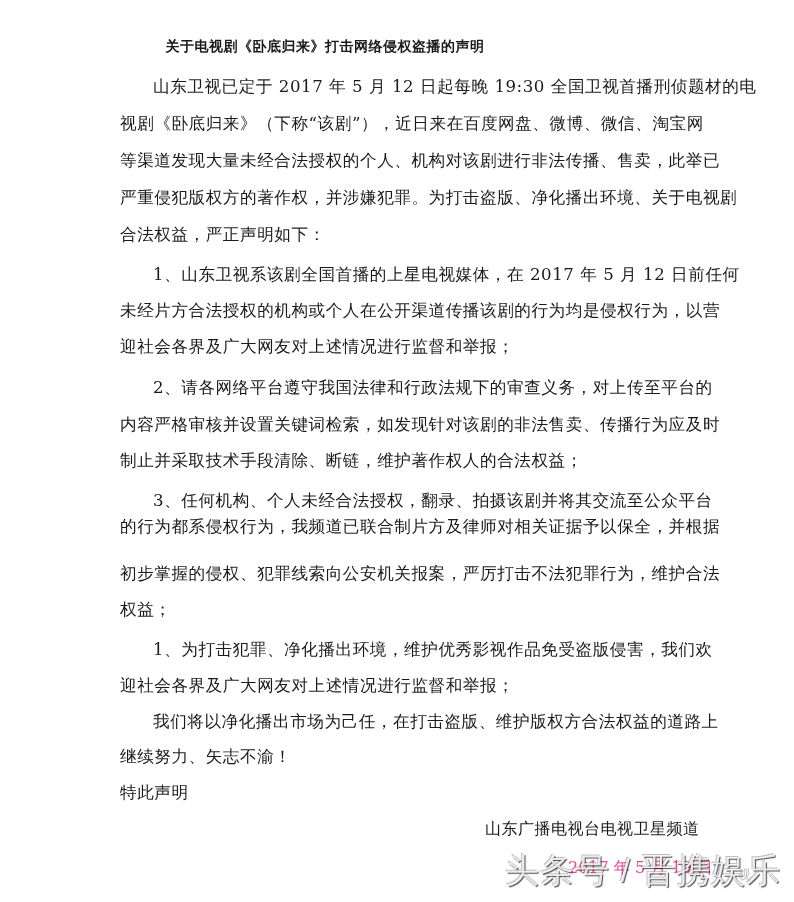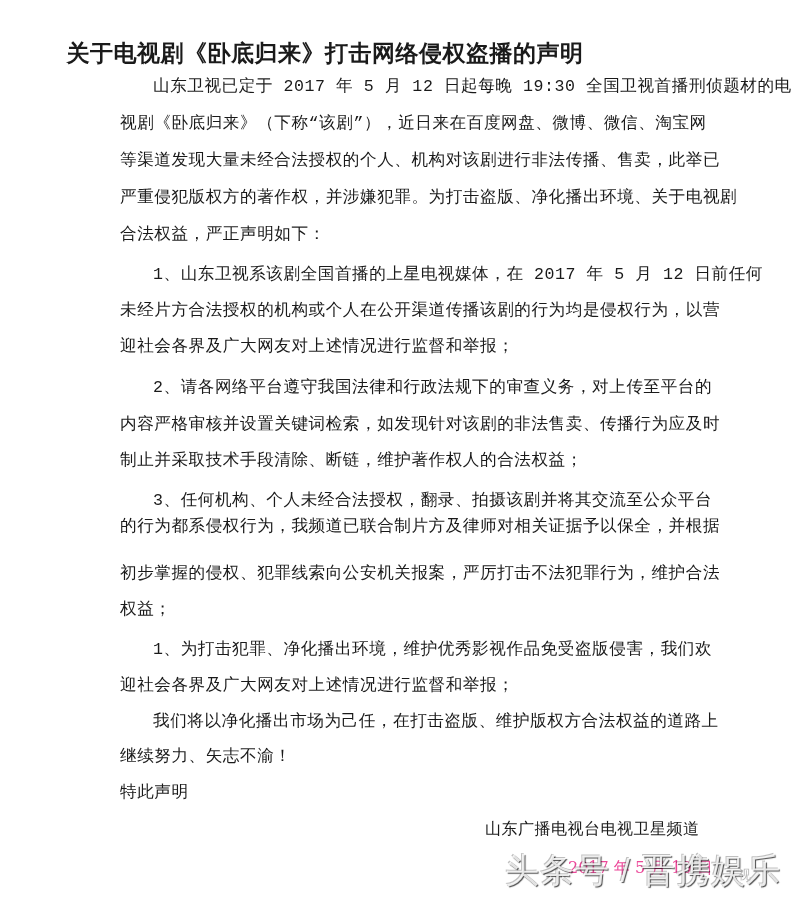--- a/index.html
+++ b/index.html
@@ -1,22 +1,22 @@
 <!DOCTYPE html>
 <html><head>
 <meta charset="utf-8">
 <style>
   html, body { margin:0; padding:0; background:#ffffff; }
   body { width:794px; height:902px; position:relative; overflow:hidden;
          font-family: "DejaVu Serif", "Liberation Serif", serif; color:#1a1a1a; }
   .title { position:absolute; top:38px; left:0; width:650px; text-align:center;
            font-family: "DejaVu Sans", "Liberation Sans", sans-serif; font-weight:bold;
-           font-size:23px; letter-spacing:0.5px; }
+           font-size:14px; letter-spacing:0.5px; }
   .line { position:absolute; left:120px; width:560px; font-size:16.6px; white-space:nowrap;
-          letter-spacing:0.55px; line-height:22px;font-family:Liberation Mono, monospace; }
+          letter-spacing:0.55px; line-height:22px; }
   .line.indent { left:153px; }
   .sig { position:absolute; left:466px; font-size:16px; white-space:nowrap; letter-spacing:0.5px;margin-left:19px; }
   .date { position:absolute; left:568px; top:858px; font-size:16px; color:#ec4899; }
   .wm { position:absolute; left:505px; top:848px; font-family:Liberation Sans, sans-serif;
         font-size:34px; color:rgba(255,255,255,0.85);
         text-shadow: 1px 1px 1px rgba(0,0,0,0.7), -1px -1px 0 rgba(0,0,0,0.25);
         white-space:nowrap; letter-spacing:1px; }
   .wm-small { position:absolute; left:738px; top:866px; font-size:13px; color:#bbb;
               font-family:"DejaVu Sans", sans-serif; }
 </style>

